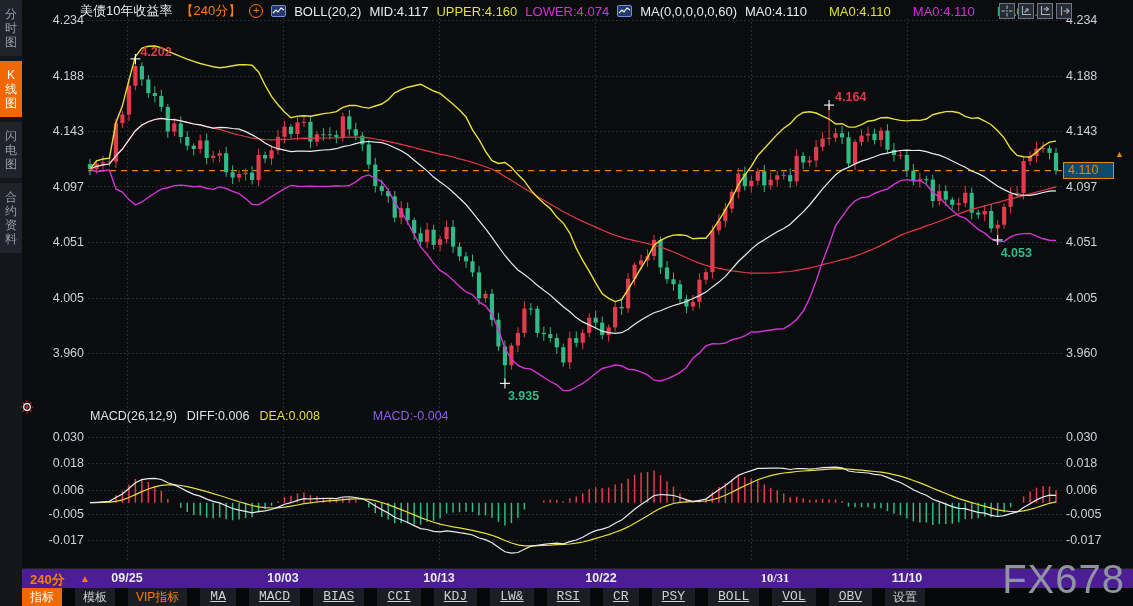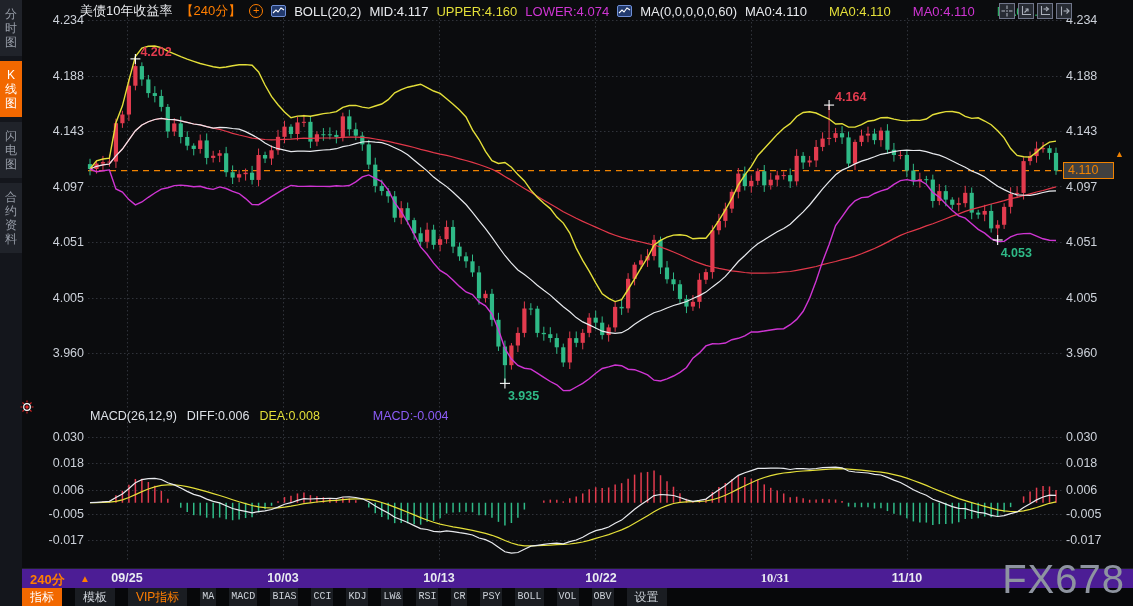--- a/index.html
+++ b/index.html
@@ -19,39 +19,39 @@
   .c-upper{color:#e4df39;} .c-lower{color:#cf35d3;}
   .win-icons{position:absolute;left:999px;top:3px;display:flex;gap:3px;z-index:7;}
   .wicon{width:14px;height:14px;border:1px solid #70768a;background:#272b33;display:flex;
          align-items:center;justify-content:center;cursor:pointer;}
   
   .axis-lab{position:absolute;font-size:12.5px;color:#ccd1d9;z-index:3;}
   .axisL .axis-lab{left:0;width:84px;text-align:right;}
   .axisR .axis-lab{left:1066px;width:64px;text-align:left;}
   
   .price-badge{position:absolute;left:1063px;width:51px;height:17px;border:1px solid #f08200;
-               color:#f08200;background:#404040;font-size:12.5px;line-height:15px;padding-left:4px;
+               color:#f08200;background:#0c4a6e;font-size:12.5px;line-height:15px;padding-left:4px;
                z-index:5;box-sizing:border-box;}
   .badge-arrow{position:absolute;left:1115px;color:#f08200;font-size:9px;z-index:5;}
   
   .macd-header{position:absolute;left:90px;top:409px;font-size:12.5px;z-index:4;display:flex;gap:10px;
                color:#dde1e7;white-space:nowrap;}
   .mh-dea{color:#e4df39;} .mh-macd{color:#8b5cf6;margin-left:43px;}
   
   .date-row{position:absolute;left:22px;right:0;top:568px;height:20px;background:#4c1d95;z-index:4;
             border-top:1px solid #1f2228;}
   .tf-label{position:absolute;left:8px;top:2px;color:#ff7e00;font-weight:bold;font-size:13px;}
   .tf-arrow{position:absolute;left:58px;top:4px;color:#ff7e00;font-size:10px;}
   .date-label{position:absolute;top:2px;width:56px;margin-left:-28px;text-align:center;color:#e8ebf0;
               font-weight:bold;font-size:12.5px;}
   
   .toolbar{position:absolute;left:22px;right:0;bottom:0;height:18px;background:#07080a;display:flex;
            gap:13px;z-index:4;}
   .tb{background:#1a1d22;color:#ccd1d8;line-height:18px;padding:0 8px;font-size:12px;cursor:pointer;}
-  .tb.en{font-family:"Liberation Mono",monospace;font-size:10px;padding:0 2px;}
+  .tb.en{font-family:"Liberation Mono",monospace;font-size:13px;padding:0 10px;text-decoration:underline;}
   .tb.active{background:#f26800;color:#fff;}
   .tb.vip{color:#ff7e00;}
   
   .watermark{position:absolute;right:8px;bottom:4px;font-size:40px;color:#8e94a0;z-index:6;
              letter-spacing:1px;font-family:"Liberation Sans",sans-serif;}
   #chartSvg{position:absolute;left:0;top:0;z-index:1;pointer-events:none;}
   .rec-icon{position:absolute;left:20px;top:400px;z-index:5;}
 </style>
 </head>
 <body>

